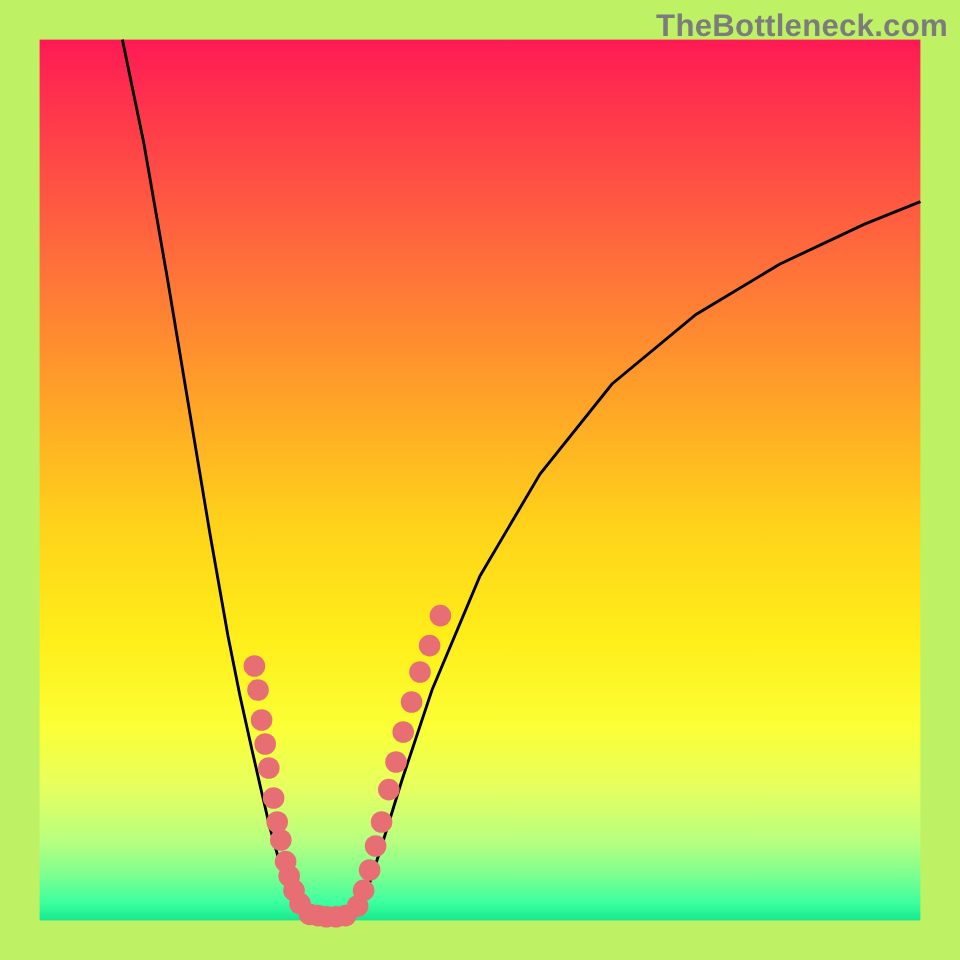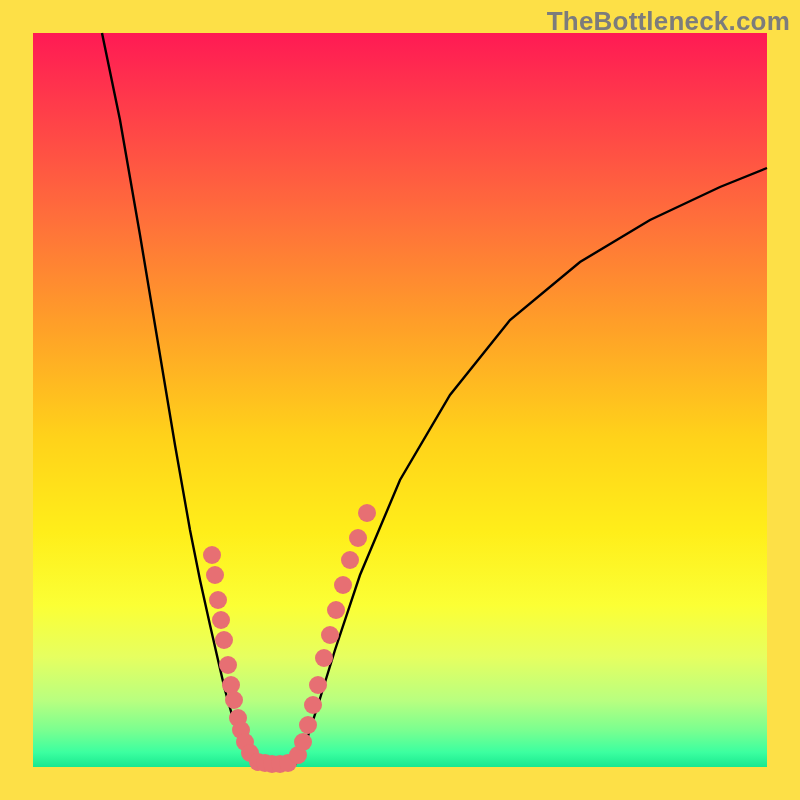--- a/index.html
+++ b/index.html
@@ -9,21 +9,21 @@
     height: 800px;
     background: #000;
     overflow: hidden;
   }
   .frame {
     position: absolute;
     left: 0;
     top: 0;
     width: 800px;
     height: 800px;
-    background: #fde047;
+    background: #bef264;
   }
   .plot-area {
     position: absolute;
     left: 33px;
     top: 33px;
     width: 734px;
     height: 734px;
     background: linear-gradient(to bottom,
       #ff1a54 0%,
       #ff3c4a 10%,

